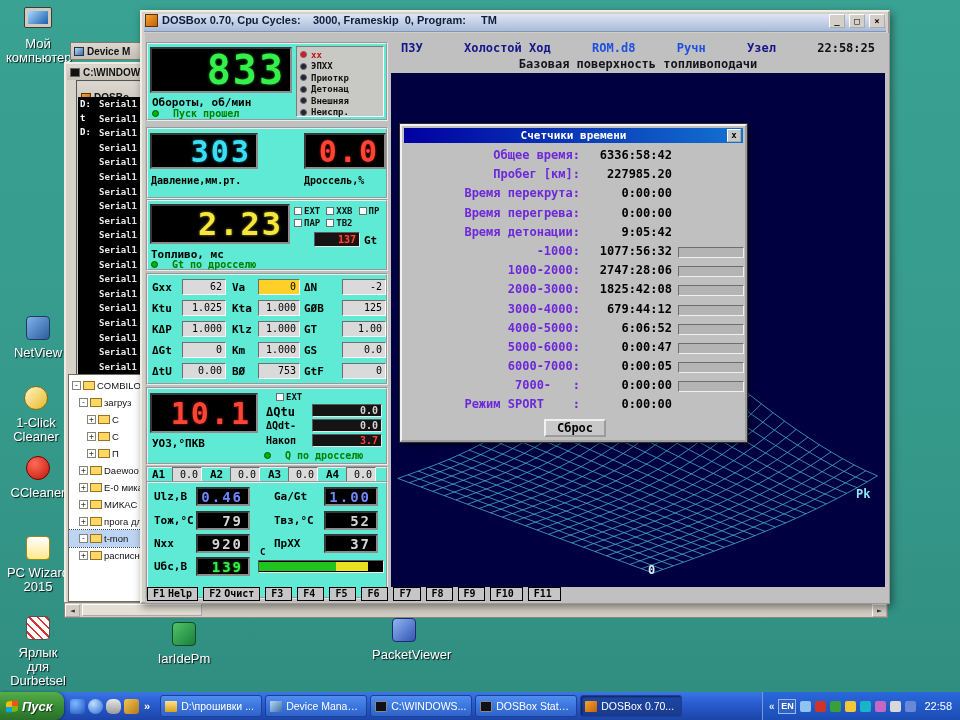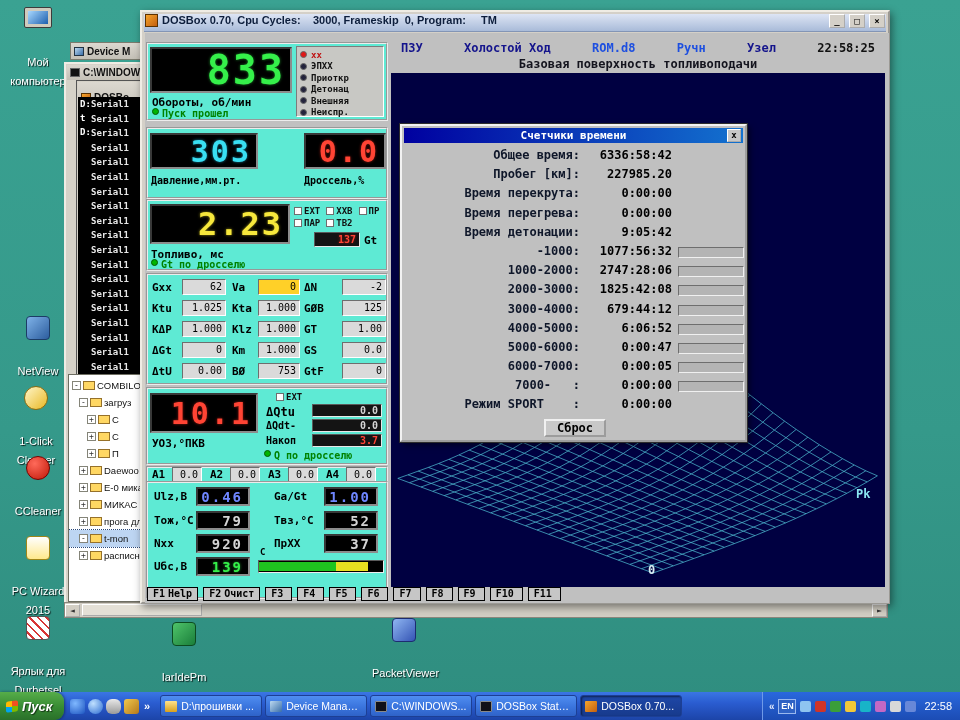--- a/index.html
+++ b/index.html
@@ -1,32 +1,32 @@
 <!DOCTYPE html>
 <html><head>
 <meta charset="utf-8">
 <style>
   *{box-sizing:border-box;margin:0;padding:0}
   body{margin:0;background:#222;font-family:"Liberation Sans",sans-serif}
   #screen{position:relative;width:960px;height:720px;overflow:hidden;background:linear-gradient(180deg,#3aa292 0%,#35998a 60%,#2f8d7f 100%)}
   
   .dicon{position:absolute;width:64px;text-align:center;cursor:pointer}
-  .dicon .lbl{margin-top:18px;font-size:11px;line-height:19px;color:#fff;text-shadow:1px 1px 1px rgba(0,0,0,.85)}
+  .dicon .lbl{margin-top:2px;font-size:13px;line-height:14px;color:#fff;text-shadow:1px 1px 1px rgba(0,0,0,.85)}
   .ig{width:32px;height:28px;margin:0 auto;position:relative}
   .mon{width:28px;height:21px;margin:2px auto 0;background:#cfcbbd;border:1px solid #3c3c3c;border-radius:2px;padding:3px}
   .mon .scr{width:100%;height:100%;background:linear-gradient(135deg,#a8d8ff,#1c5fae)}
   .mon.sm{width:18px;height:14px;padding:2px}
   .sq{width:24px;height:24px;margin:2px auto 0;border-radius:4px}
   
   .frag{position:absolute;background:linear-gradient(180deg,#dcd8d0,#c4c0b6);border:1px solid #7b7b6e;display:flex;align-items:center;gap:3px;padding:0 3px;font:bold 10px "Liberation Sans",sans-serif;color:#111;white-space:nowrap;overflow:hidden}
   .fico{width:10px;height:9px;flex:0 0 auto}
   .xwin{position:absolute;background:#d6d2c8;border:2px outset #efece4}
   .conwin{position:absolute;background:#d6d2c8;border:1px solid #555}
   .conbody{position:absolute;left:1px;right:1px;top:16px;bottom:1px;background:#000;overflow:hidden}
-  .sline{font:bold 9px/14.6px "DejaVu Sans Mono",monospace;color:#e8e8e8;padding-left:13px;white-space:pre}
+  .sline{font:bold 9px/14.6px "DejaVu Sans Mono",monospace;color:#e8e8e8;padding-left:21px;white-space:pre}
   .prom{position:absolute;font:bold 9px "DejaVu Sans Mono",monospace;color:#fff}
   .tree{position:absolute;background:#fff;border:1px solid #6e6e62;overflow:hidden;padding-top:2px}
   .trow{display:flex;align-items:center;height:17px;white-space:nowrap;overflow:hidden;cursor:pointer}
   .pm{flex:0 0 auto;width:9px;height:9px;border:1px solid #848478;background:#fff;font:8px/7px "DejaVu Sans Mono",monospace;text-align:center;color:#333;margin-right:2px}
   .fold{flex:0 0 auto;width:12px;height:9px;background:#ffd763;border:1px solid #96712a;margin-right:2px}
   .tl{font:9.5px "Liberation Sans",sans-serif;color:#111}
   .trow.sel{background:#bdd5f2;outline:1px dotted #29497c}
   .sstrip{position:absolute;background:#d2cec4;border:1px solid #8a867c;display:flex;align-items:center}
   .sbtn{width:15px;height:13px;background:#d2cec4;border:1px outset #fff;font:8px/12px "DejaVu Sans Mono",monospace;text-align:center;color:#333}
   .sthumb{width:120px;height:12px;background:#e4e0d6;border:1px outset #fff;margin-left:2px}
@@ -41,21 +41,21 @@
   
   .grp{position:absolute;left:1px;width:242px;background:#5eead4;border:2px groove #ececec}
   .seg{position:absolute;background:#000;border:2px inset #8c8c8c;font-family:"DejaVu Sans Mono",monospace;font-weight:bold;display:flex;align-items:center;justify-content:flex-end;padding-right:5px;letter-spacing:2px}
   .sg-g{color:#35f04a;text-shadow:0 0 3px #1c8c2a}
   .sg-c{color:#39dff2;text-shadow:0 0 3px #1787a0}
   .sg-r{color:#ff4434;text-shadow:0 0 3px #941a12}
   .sg-y{color:#f6e73c;text-shadow:0 0 3px #968c14}
   .sg-b{color:#6f86ff}
   .sg-w{color:#d4d4d4}
   .doslabel{position:absolute;font:bold 11px "DejaVu Sans Mono",monospace;color:#000;white-space:pre}
-  .gmode{position:absolute;font:bold 10px "DejaVu Sans Mono",monospace;color:#008200;display:flex;gap:3px;white-space:pre}
+  .gmode{position:absolute;font:bold 10px "DejaVu Sans Mono",monospace;color:#008200;display:flex;align-items:center;gap:14px;white-space:pre}
   .gdot{width:7px;height:7px;border-radius:50%;background:#00b400;border:1px solid #005c00}
   .rlist{position:absolute;background:#c8c8c4;border:1px solid;border-color:#7c7c7c #fff #fff #7c7c7c;padding:2px 3px}
   .rrow{display:flex;align-items:center;gap:4px;height:11.5px;font:bold 9px "DejaVu Sans Mono",monospace;color:#111;white-space:pre}
   .rdot{width:7px;height:7px;border-radius:50%;background:#23233c;border:1px solid #666;flex:0 0 auto}
   .rdot.on{background:#e01818}
   .cb{display:inline-block;width:8px;height:8px;background:#fff;border:1px solid #6e6e6e;flex:0 0 auto}
   .flagrow{position:absolute;display:flex;gap:6px;font:bold 9px "DejaVu Sans Mono",monospace;color:#111;align-items:center}
   .flagrow span{display:flex;align-items:center;gap:2px}
   .crow{position:absolute;left:0;width:238px;height:19px}
   .clab{position:absolute;top:2px;font:bold 11px "DejaVu Sans Mono",monospace;color:#000;white-space:pre}
@@ -71,21 +71,21 @@
   .heading{position:absolute;text-align:center;font:bold 12px "DejaVu Sans Mono",monospace;color:#14141e}
   .plot{position:absolute;background:#000041;overflow:hidden}
   .psvg{position:absolute;left:0;top:0}
   .plbl{position:absolute;font:bold 12px "DejaVu Sans Mono",monospace;color:#8ae6f2}
   
   .dlg{position:absolute;background:#c0c0c0;border:2px outset #f2f2f2;outline:1px solid #2c2c2c;box-shadow:3px 3px 6px rgba(0,0,0,.5)}
   .dtl{position:absolute;left:2px;top:2px;right:2px;height:15px;background:linear-gradient(90deg,#0000a0,#1372cf);color:#fff;font:bold 11px/15px "DejaVu Sans Mono",monospace;text-align:center}
   .dx{position:absolute;right:4px;top:3px;width:14px;height:13px;background:#c8c8c8;border:1px outset #fff;font:bold 9px/11px "DejaVu Sans Mono",monospace;text-align:center;color:#000;cursor:pointer}
   .drows{position:absolute;left:6px;top:22px;right:4px}
   .drow{position:relative;height:19.2px}
-  .dl{position:absolute;left:0;width:172px;text-align:right;font:bold 12px "DejaVu Sans Mono",monospace;color:#0f172a;white-space:pre}
+  .dl{position:absolute;left:0;width:172px;text-align:right;font:bold 12px "DejaVu Sans Mono",monospace;color:#6d28d9;white-space:pre}
   .dv{position:absolute;left:176px;width:88px;text-align:right;font:bold 12px "DejaVu Sans Mono",monospace;color:#000;white-space:pre}
   .db{position:absolute;left:270px;top:3px;width:66px;height:11px;background:#b4b4b4;border:1px solid;border-color:#6e6e6e #f0f0f0 #f0f0f0 #6e6e6e}
   .dbtn{position:absolute;width:62px;height:18px;background:#c8c8c8;border:2px outset #f0f0f0;font:bold 12px/14px "DejaVu Sans Mono",monospace;text-align:center;color:#000;cursor:pointer}
   
   .tb{position:absolute;left:0;bottom:0;width:960px;height:28px;background:linear-gradient(180deg,#3a76e4 0%,#2a5cd0 40%,#1c44a8 100%);display:flex;align-items:center}
   .start{height:28px;width:64px;border-radius:0 9px 9px 0;background:linear-gradient(180deg,#56ad49,#378a33 55%,#2a702a);display:flex;align-items:center;gap:4px;padding:0 8px 0 6px;color:#fff;font:bold italic 13px "Liberation Sans",sans-serif;text-shadow:1px 1px 1px rgba(0,0,0,.6);cursor:pointer;box-shadow:1px 0 3px rgba(0,0,0,.4)}
   .flag{width:12px;height:11px;background:conic-gradient(#f25022 0 25%,#7fba00 0 50%,#00a4ef 0 75%,#ffb900 0);transform:skewY(-6deg);border-radius:2px}
   .ql{display:flex;align-items:center;gap:3px;padding:0 6px;height:28px}
   .qli{width:15px;height:15px;border-radius:3px;cursor:pointer}
   .ovf{color:#fff;font:bold 11px "Liberation Sans",sans-serif;cursor:pointer;padding:0 2px}

